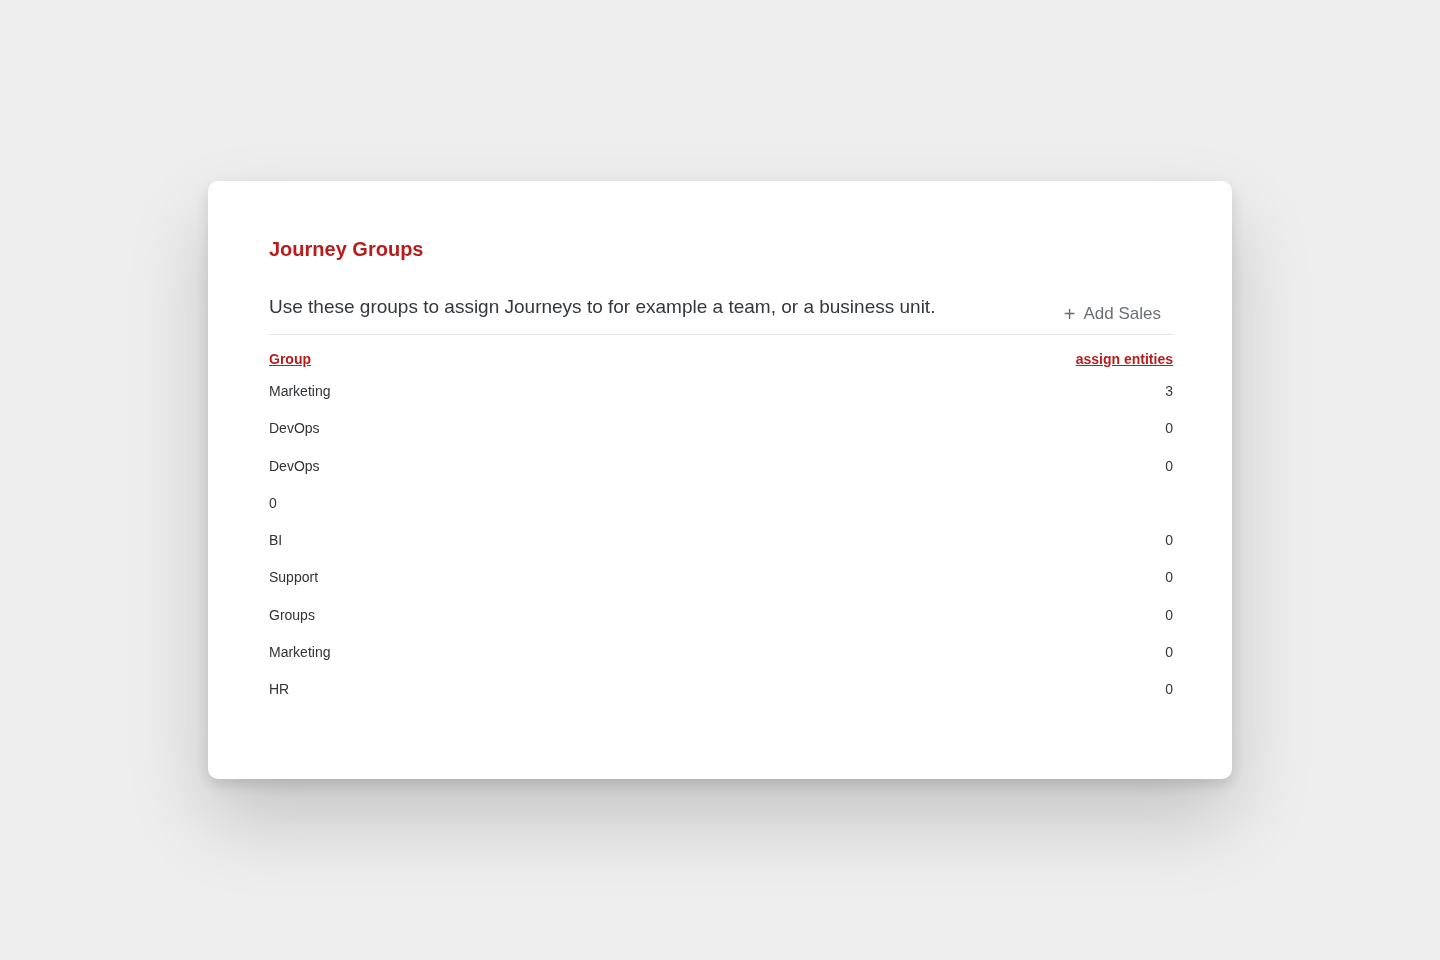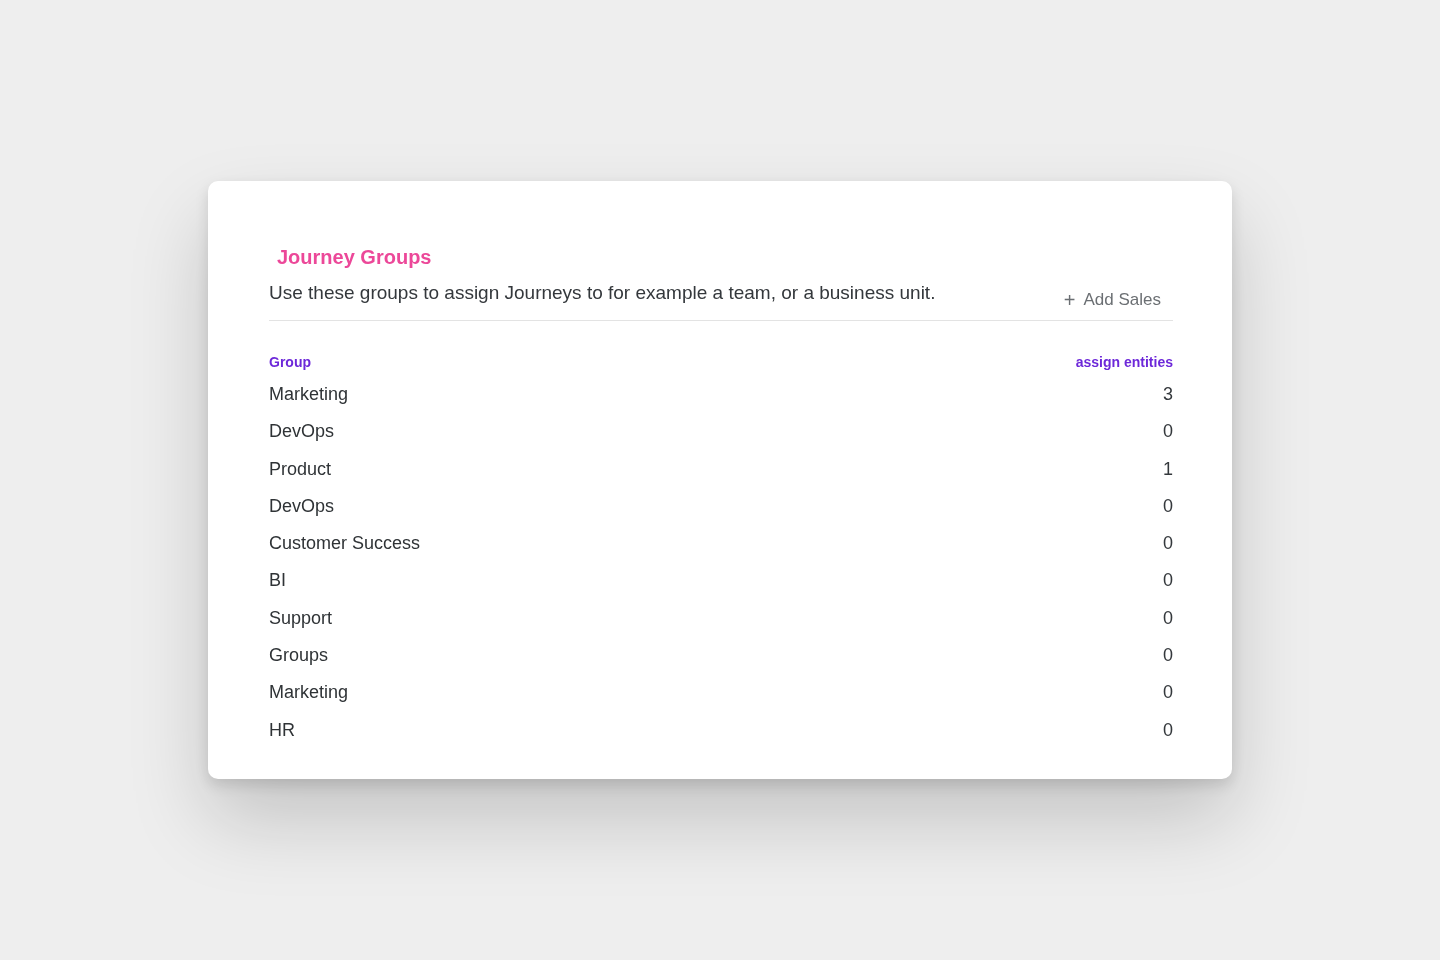--- a/index.html
+++ b/index.html
@@ -15,48 +15,48 @@
     left: 208px; top: 181px;
     width: 1024px; height: 598px;
     background: #ffffff;
     border-radius: 10px;
     box-shadow: 0 40px 80px rgba(0,0,0,0.18), 0 6px 14px rgba(0,0,0,0.12);
     box-sizing: border-box;
     padding: 54px 59px 0 61px;
     color: #2f3336;
   }
   .title {
-    font-size: 20px; font-weight: bold; color: #ec4899;
-    margin: 8px; height: 28px; line-height: 28px;
+    font-size: 20px; font-weight: bold; color: #b91c1c;
+    margin: 0; height: 28px; line-height: 28px;
   }
   .desc-row {
     display: flex; justify-content: space-between; align-items: flex-end;
-    margin-top: 9px;
+    margin-top: 31px;
     padding-bottom: 14px;
     border-bottom: 1px solid #e3e3e3;
   }
   .desc { font-size: 19px; color: #34383c; line-height: 26px; }
   .add-btn {
     display: flex; align-items: center; gap: 8px;
     color: #6b6f73; font-size: 17px; cursor: pointer;
     margin-right: 12px; margin-bottom: -4px;
     background: none; border: none; padding: 0;
     font-family: "Liberation Sans", sans-serif;
   }
   .add-btn .plus { font-size: 20px; line-height: 20px; }
   .thead {
     display: flex; justify-content: space-between;
-    font-size: 14px; font-weight: bold; color: #6d28d9;
-    margin-top: 32px; height: 18px; line-height: 18px;
+    font-size: 14px; font-weight: bold; color: #b91c1c;
+    margin-top: 15px; height: 18px; line-height: 18px; text-decoration: underline;
   }
   .rows { margin-top: 5px; }
   .row {
     display: flex; justify-content: space-between;
     height: 37.3px; line-height: 37px;
-    font-size: 18px; color: #2f3336;
+    font-size: 14px; color: #2f3336;
   }
   .row .count { color: #34383c; }
 </style>
 </head>
 <body>
 
 <div class="card">
   <h2 class="title">Journey Groups</h2>
   <div class="desc-row">
     <div class="desc">Use these groups to assign Journeys to for example a team, or a business unit.</div>
@@ -72,29 +72,24 @@
   <div class="rows">
     <div class="row">
         <span>Marketing</span>
         <span class="count">3</span>
       </div>
     <div class="row">
         <span>DevOps</span>
         <span class="count">0</span>
       </div>
     <div class="row">
-        <span>Product</span>
-        <span class="count">1</span>
-      </div>
-    <div class="row">
         <span>DevOps</span>
         <span class="count">0</span>
       </div>
     <div class="row">
-        <span>Customer Success</span>
         <span class="count">0</span>
       </div>
     <div class="row">
         <span>BI</span>
         <span class="count">0</span>
       </div>
     <div class="row">
         <span>Support</span>
         <span class="count">0</span>
       </div>

